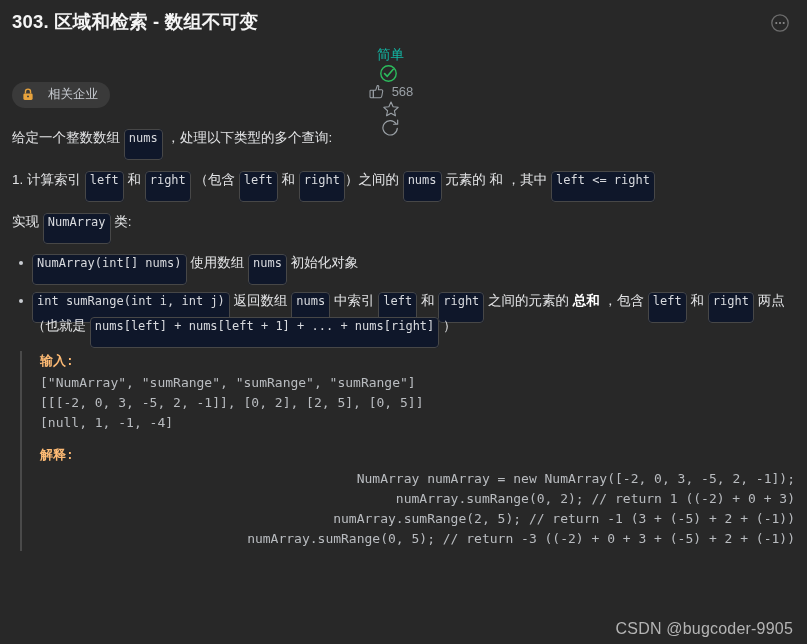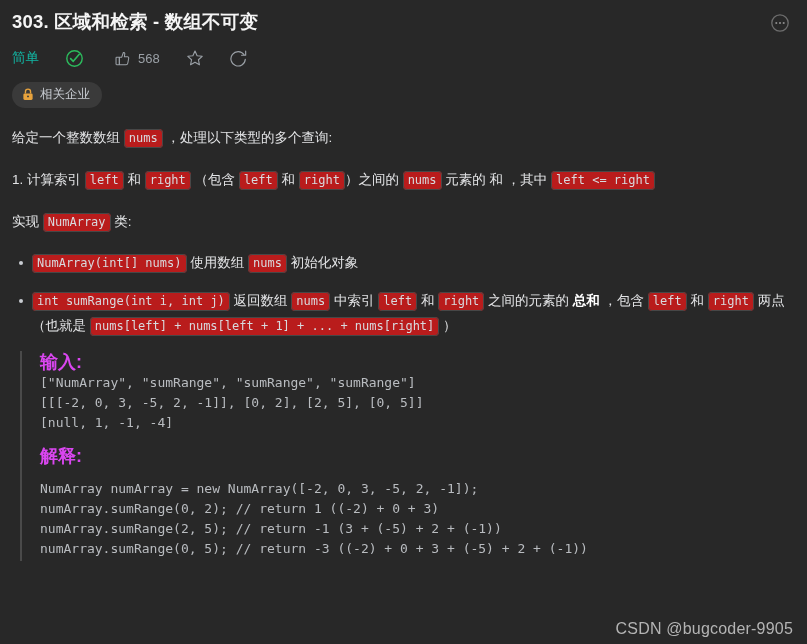--- a/index.html
+++ b/index.html
@@ -46,20 +46,21 @@
     margin-right: 5px;
     flex: 0 0 auto;
   }
 
   
   .meta-row {
     display: flex;
     align-items: center;
     margin-top: 11px;
     height: 24px;
+    flex-direction: column;
   }
   .difficulty {
     font-size: 13.5px;
     color: #12b8a6;
     font-weight: 400;
     margin-right: 26px;
   }
   .meta-icon {
     display: inline-flex;
     align-items: center;
@@ -70,44 +71,44 @@
     font-size: 13px;
     color: #9aa0a6;
     margin-left: 7px;
   }
 
   
   .pill-row { margin-top: 12px; }
   .pill {
     display: inline-flex;
     align-items: center;
-    gap: 6px;
+    gap: 14px;
     background: #3a3a3a;
     border-radius: 13px;
     padding: 4px 12px 5px 10px;
     font-size: 12.5px;
     color: #c7cbd1;
   }
 
   
   .content { margin-top: 18px; }
   .para {
     font-size: 13.5px;
     line-height: 24px;
     color: #e3e4e6;
     margin: 0 0 18px 0;
   }
   .para.tight { margin-bottom: 16px; }
   code.chip {
     font-family: "DejaVu Sans Mono", "Liberation Mono", monospace;
     font-size: 12px;
-    background: #b91c1c;
+    background: #0f172a;
     border: 1px solid #474747;
     border-radius: 4px;
-    padding: 1px 4px 2px;
+    padding: 1px 4px 14px;
     color: #d8dade;
     white-space: nowrap;
     line-height: 1;
   }
   ul.items {
     margin: 0 0 0 0;
     padding-left: 20px;
     list-style: none;
   }
   ul.items li {
@@ -136,35 +137,35 @@
     color: #ffffff;
     margin-top: 22px;
     margin-bottom: 14px;
   }
   .example-block {
     border-left: 2px solid #4a4a4a;
     padding: 0 0 2px 18px;
     margin-left: 8px;
   }
   .blk-label {
-    font-size: 18px;
+    font-size: 13px;
     font-weight: 700;
-    color: #d946ef;
-    font-family: Liberation Sans, sans-serif;
+    color: #fdba74;
+    font-family: Liberation Mono, monospace;
     line-height: 22px;
   }
   pre.code {
     margin: 0;
     font-family: "DejaVu Sans Mono", "Liberation Mono", monospace;
     font-size: 13px;
     line-height: 20px;
     color: #b9bcc0;
     white-space: pre;
   }
-  pre.code.expl { margin-top: 12px; }
+  pre.code.expl { margin-top: 2px; text-align: right; }
   .spacer-sm { height: 12px; }
 
   
   .watermark {
     position: absolute;
     right: 14px;
     bottom: 6px;
     font-size: 16px;
     color: #b4b4b4;
     font-family: "Liberation Sans", "DejaVu Sans", sans-serif;

